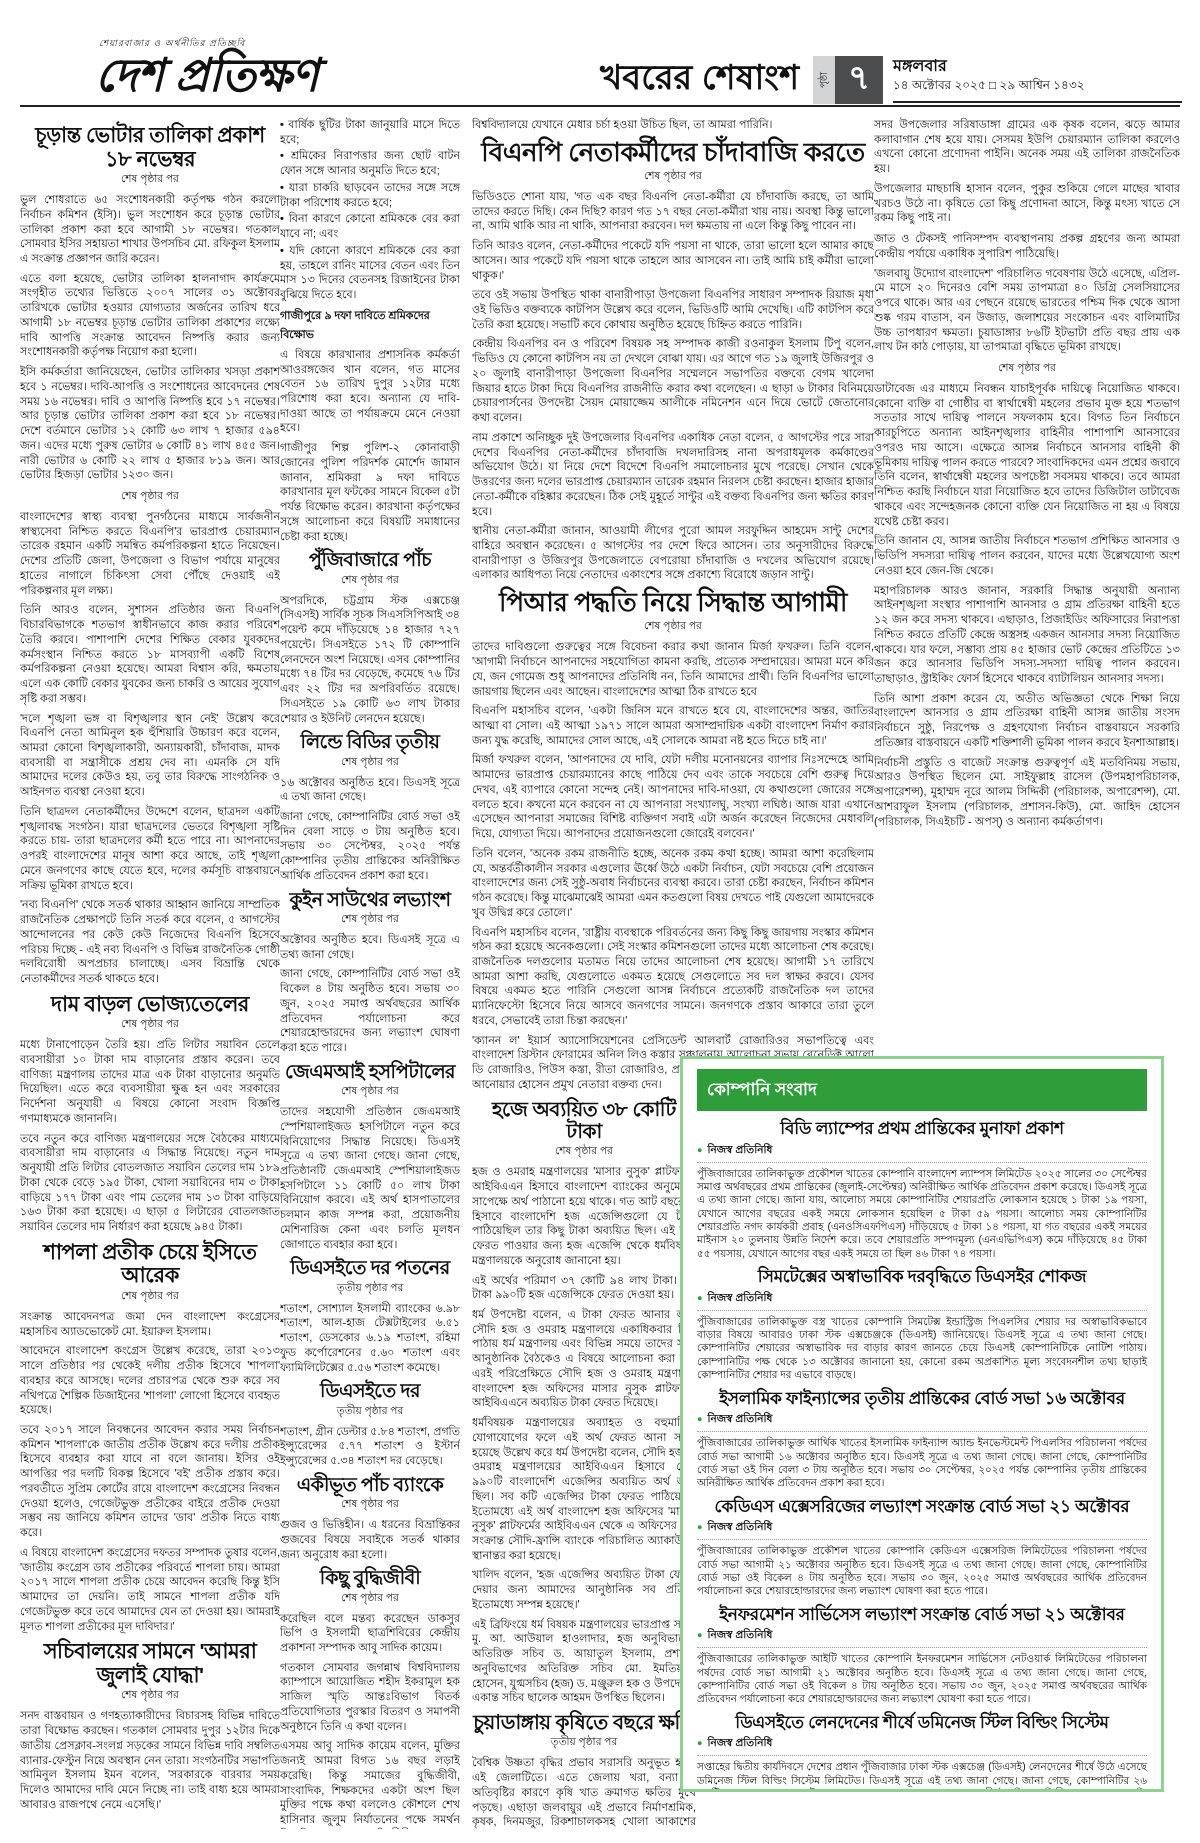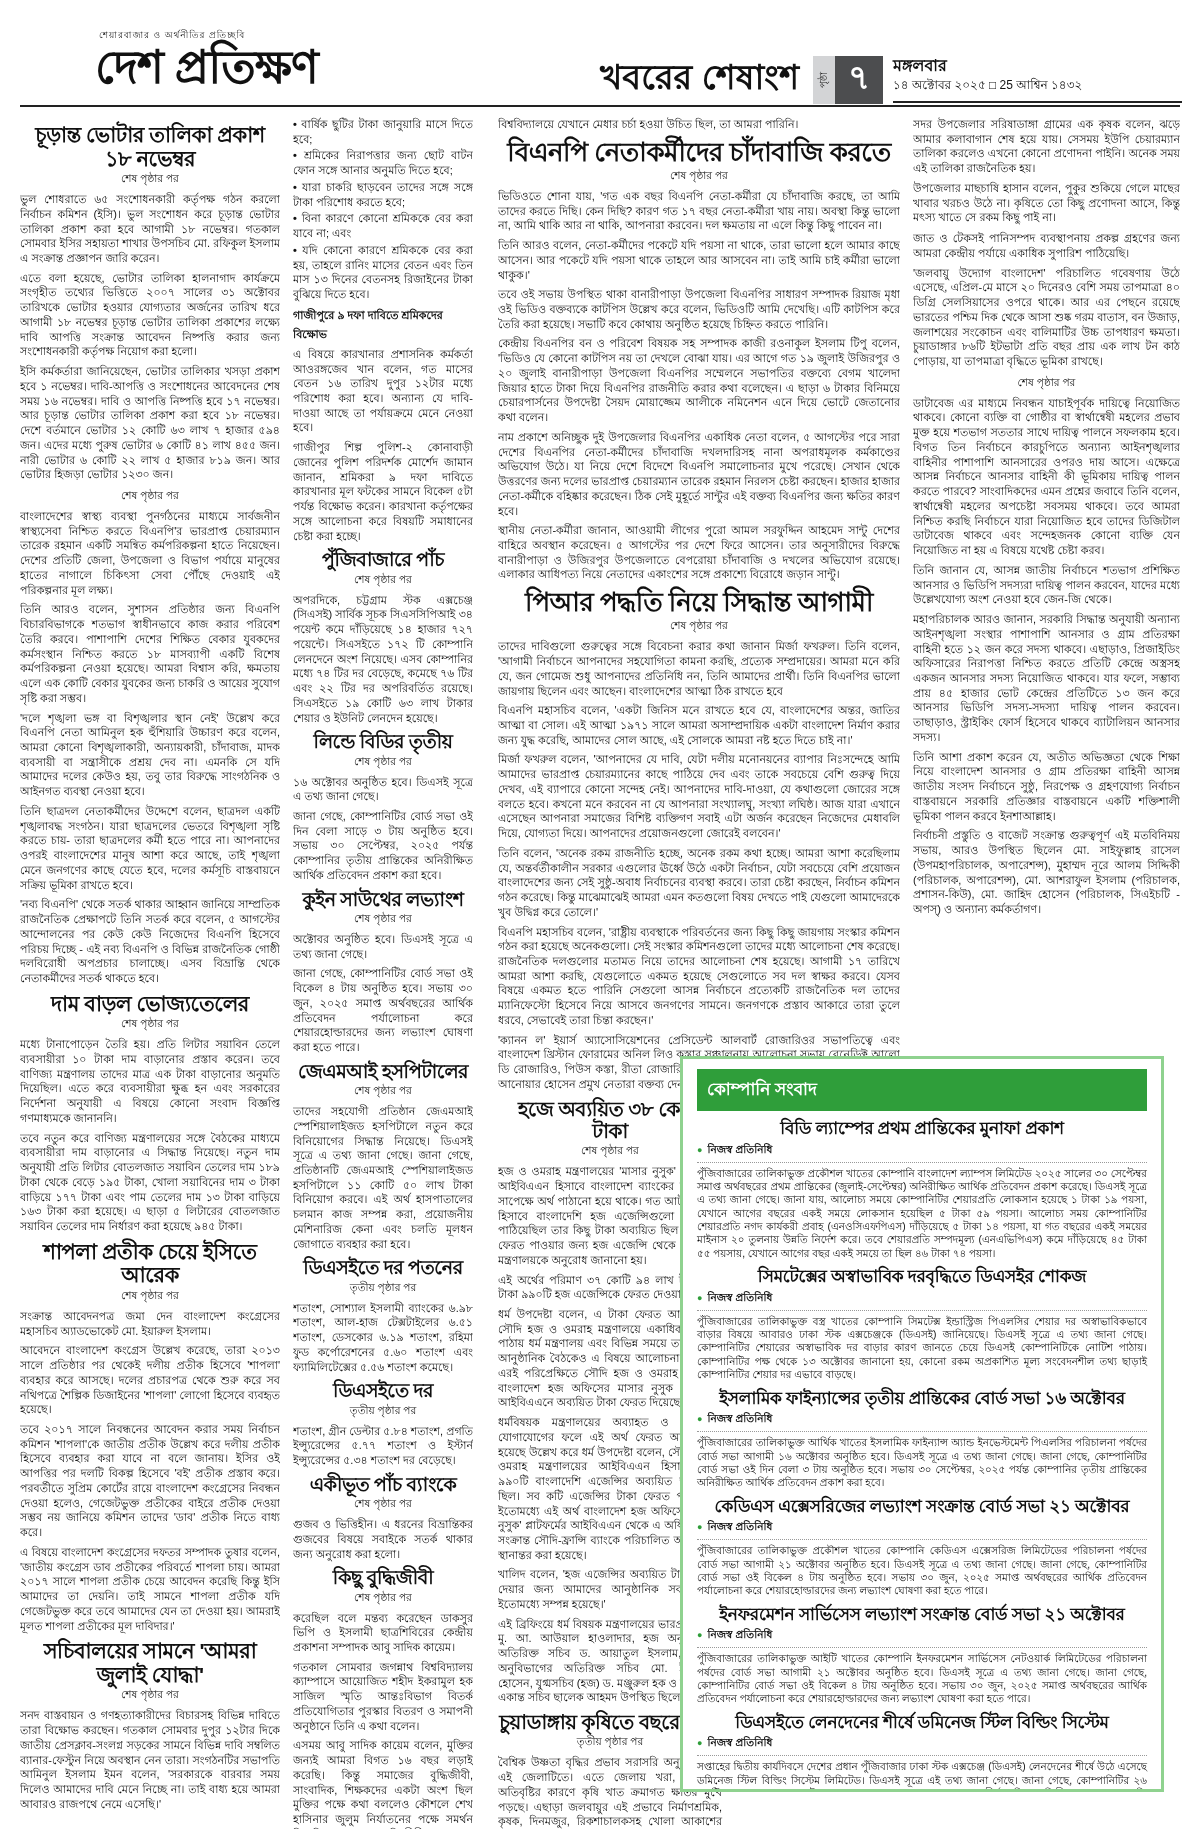--- a/index.html
+++ b/index.html
@@ -1,34 +1,34 @@
 <!DOCTYPE html>
 <html lang="bn"><head>
 <meta charset="utf-8">
 <style>
   html,body{margin:0;padding:0;background:#fff;}
   .page{position:relative;width:1200px;height:1843px;background:#fff;color:#111;
         font-family:"Liberation Sans","DejaVu Sans",sans-serif;overflow:hidden;}
   
-  .masthead{position:absolute;left:95px;top:28px;}
+  .masthead{position:absolute;left:95px;top:36px;font-style:italic;}
   .masthead .tagline{font-size:9px;letter-spacing:1px;color:#222;margin-left:4px;}
   .masthead .title{font-size:46px;font-weight:900;line-height:1.05;letter-spacing:-1px;}
   .header-right{position:absolute;left:600px;top:51px;width:582px;display:flex;align-items:center;}
   .section-title{font-size:34px;font-weight:800;white-space:nowrap;margin-right:14px;}
   .page-badge{display:flex;margin-right:10px;flex:0 0 auto;}
   .badge-label{width:22px;height:48px;background:#d3d4d6;color:#222;font-size:10px;
                writing-mode:vertical-rl;transform:rotate(180deg);display:flex;align-items:center;justify-content:center;}
   .badge-number{width:48px;height:48px;background:#4c4d4f;color:#fff;font-size:34px;font-weight:800;
                 display:flex;align-items:center;justify-content:center;}
   .date-block{flex:1;border-bottom:2px solid #222;padding-bottom:5px;}
   .date-block .day{font-size:16px;font-weight:800;line-height:1.2;}
   .date-block .date-line{font-size:12px;}
   .header-rule{position:absolute;left:20px;right:20px;top:105px;border-top:2px solid #222;}
   
-  .content{position:absolute;left:20px;right:20px;top:117px;bottom:14px;display:flex;gap:13px;overflow:hidden;}
+  .content{position:absolute;left:20px;right:20px;top:117px;bottom:14px;display:flex;overflow:hidden;}
   .col{overflow:hidden;}
   .col-1{width:260px;flex:0 0 auto;}
   .col-2{width:180px;flex:0 0 auto;}
   .col-mid{width:402px;flex:0 0 auto;margin-left:12px;}
   .col-right{flex:1;position:relative;}
   article.story{margin-bottom:6px;}
   article.story.narrow{width:224px;}
   .story h2{text-align:center;font-weight:800;margin:6px 0 1px;line-height:1.12;letter-spacing:-0.5px;}
   .col-1 .story h2{font-size:21px;}
   .col-2 .story h2{font-size:19px;}
@@ -63,21 +63,21 @@
       <div class="title">দেশ প্রতিক্ষণ</div>
     </div>
     <div class="header-right">
       <div class="section-title">খবরের শেষাংশ</div>
       <div class="page-badge">
         <div class="badge-label">পৃষ্ঠা</div>
         <div class="badge-number">৭</div>
       </div>
       <div class="date-block">
         <div class="day">মঙ্গলবার</div>
-        <div class="date-line">১৪ অক্টোবর ২০২৫ □ 25 আশ্বিন ১৪৩২</div>
+        <div class="date-line">১৪ অক্টোবর ২০২৫ □ ২৯ আশ্বিন ১৪৩২</div>
       </div>
     </div>
     <div class="header-rule"></div>
   </header>
 
   <main class="content">
     <section class="col col-1">
         <article class="story">
           <h2>চূড়ান্ত ভোটার তালিকা প্রকাশ ১৮ নভেম্বর</h2>
           <div class="continued">শেষ পৃষ্ঠার পর</div>

